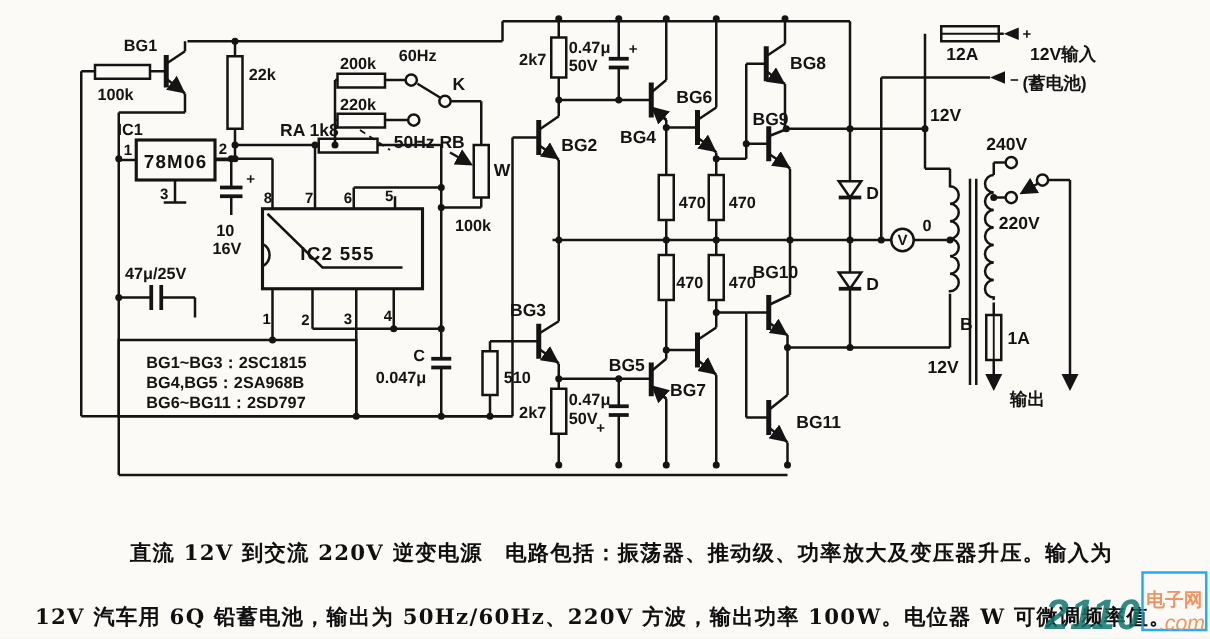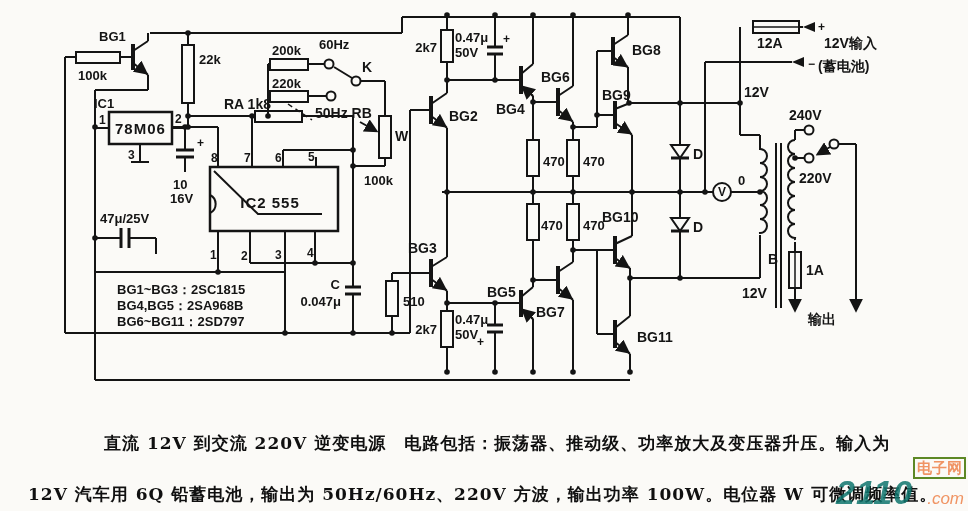--- a/index.html
+++ b/index.html
@@ -14,21 +14,21 @@
   .caption{position:absolute;left:0;top:428px;width:968px;color:#101010;
            font-family:"DejaVu Serif","Liberation Serif",serif;font-weight:bold;
            font-size:17px;line-height:31px;letter-spacing:1px;padding-left:16px;}
   .caption .l1{padding-left:88px;}
   .caption .l2{padding-left:12px;margin-top:20px;}
   .wm{position:absolute;right:2px;bottom:2px;width:130px;height:52px;color:#ef8060;
       font-family:"Liberation Sans",sans-serif;}
   .wm .num{position:absolute;left:0;bottom:0;font-size:34px;font-weight:bold;
            font-style:italic;color:#0f766e;letter-spacing:1px;line-height:34px;opacity:.85;}
   .wm .site{position:absolute;right:0;top:0;font-size:15px;font-weight:bold;color:#ef8a55;
-            border:2px solid #4d7c0f;padding:0 2px;line-height:18px;opacity:.9;}
+            border:2px solid #0ea5e9;padding:13px 2px;line-height:18px;opacity:.9;}
   .wm .com{position:absolute;right:2px;bottom:0;font-size:17px;font-weight:normal;
            font-style:italic;color:#ef8a55;opacity:.9;}
 </style>
 </head>
 <body>
 
 <div class="stage">
 <svg width="968" height="430" viewBox="0 0 968 430">
   <defs>
     <marker id="ah" viewBox="0 0 10 10" refX="8" refY="5" markerWidth="7" markerHeight="7" orient="auto">

